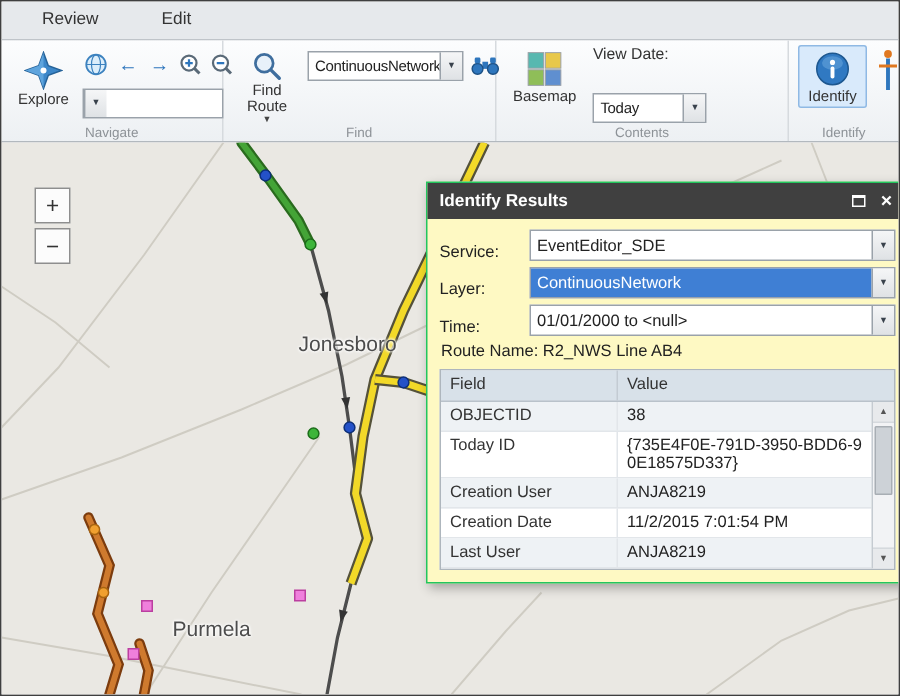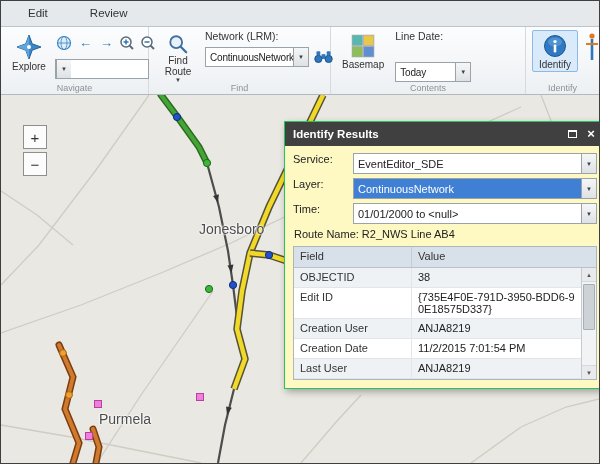--- a/index.html
+++ b/index.html
@@ -48,21 +48,21 @@
   .zoombtn{width:24px;height:24px;background:#fcfcfc;border:1px solid #8e8e8e;font-size:15px;color:#333;display:flex;align-items:center;justify-content:center}
 
   
   .panel{position:absolute;left:283px;top:26px;width:322px;height:268px;background:#fef9c3;border:1px solid #22c55e;box-shadow:2px 3px 7px rgba(0,0,0,.3)}
   .ptitle{display:flex;align-items:center;height:24px;background:var(--panel_title_bg,#404040);color:#fff;font-size:11.5px;font-weight:bold;padding:0 6px 0 8px}
   .ptitle .spacer{flex:1}
   .winbtn{width:16px;height:16px;display:flex;align-items:center;justify-content:center;margin-left:3px}
   .maxbox{width:9px;height:8px;border:1px solid #fff;border-top-width:2px}
   .closex{color:#fff;font-size:13px;font-weight:bold;line-height:12px}
   .pbody{padding:7px 8px 4px}
-  .prow{display:flex;align-items:flex-start;margin-bottom:4px}
+  .prow{display:flex;align-items:flex-end;margin-bottom:4px}
   .plabel{width:60px;font-size:11px;color:#222}
   .pcombo{flex:1;height:21px;font-size:11px}
   .pcombo .combo-text{letter-spacing:0}
   .pcombo.selected .combo-text{background:var(--selection_blue,#3f7fd4);color:#fff}
   .routename{font-size:11px;color:#222;margin:3px 0 6px 1px}
   .rtable{height:134px;border:1px solid #aeb6bd;background:#fff;display:flex;flex-direction:column;font-size:11px}
   .thead{display:flex;height:21px;background:var(--table_header_bg,#d8e1e9);border-bottom:1px solid #b9c2ca;color:#333;flex:none}
   .th-f{width:118px;padding:3px 6px;border-right:1px solid #c3cbd3}
   .th-v{flex:1;padding:3px 6px}
   .tbodywrap{flex:1;display:flex;overflow:hidden}
@@ -76,22 +76,22 @@
   .scrollarrow.up{border-bottom:1px solid #d5d9dd}
   .scrollarrow.down{border-top:1px solid #d5d9dd;margin-top:auto}
   .scrollthumb{height:46px;margin:2px 1px;background:#cdd2d7;border:1px solid #a8aeb4;border-radius:1px}
 </style>
 </head>
 <body>
 
 <div class="window">
 
   <div class="tabbar">
+    <div class="tab">Review</div>
     <div class="tab">Edit</div>
-    <div class="tab">Review</div>
   </div>
 
   <div class="ribbon">
 
     <div class="rgroup" style="width:148px">
       <div style="display:flex">
         <div class="bigbtn">
           <svg width="26" height="26" viewBox="0 0 26 26">
             <polygon points="13,1 16.2,9.8 25,13 16.2,16.2 13,25 9.8,16.2 1,13 9.8,9.8" fill="#3d87c9" stroke="#266399" stroke-width="1"></polygon>
             <polygon points="13,1 13,25 9.8,16.2 1,13 9.8,9.8" fill="#5ea4dd"></polygon>
@@ -142,21 +142,20 @@
       <div style="display:flex">
         <div class="bigbtn" style="width:46px">
           <svg width="20" height="20" viewBox="0 0 22 22">
             <circle cx="9" cy="9" r="6.5" fill="#e8f1fa" stroke="#3f6e9e" stroke-width="2"></circle>
             <line x1="14" y1="14" x2="20" y2="20" stroke="#3f6e9e" stroke-width="2.5" stroke-linecap="round"></line>
           </svg>
           <span class="btnlabel" style="width:36px">Find Route</span>
           <span class="tinyarrow">▼</span>
         </div>
         <div style="margin-left:4px">
-          <div class="fieldlabel">Network (LRM):</div>
           <div style="display:flex;align-items:center;margin-top:4px">
             <div class="combo" style="width:104px">
               <span class="combo-text">ContinuousNetwork</span>
               <span class="combo-arrow">▼</span>
             </div>
             <div class="sbtn" style="margin-left:3px;width:22px">
               <svg width="19" height="14" viewBox="0 0 20 14">
                 <rect x="8" y="4" width="4" height="5" fill="#2e76bd"></rect>
                 <circle cx="4.6" cy="9" r="3.8" fill="#2e76bd" stroke="#1d5185" stroke-width="1"></circle>
                 <circle cx="15.4" cy="9" r="3.8" fill="#2e76bd" stroke="#1d5185" stroke-width="1"></circle>
@@ -175,21 +174,21 @@
         <div class="bigbtn">
           <svg width="24" height="24" viewBox="0 0 22 22">
             <rect x="1" y="1" width="9.5" height="9.5" fill="#58b8b0" stroke="#9aa0a6" stroke-width="0.6"></rect>
             <rect x="11.5" y="1" width="9.5" height="9.5" fill="#e8c84a" stroke="#9aa0a6" stroke-width="0.6"></rect>
             <rect x="1" y="11.5" width="9.5" height="9.5" fill="#8fbe58" stroke="#9aa0a6" stroke-width="0.6"></rect>
             <rect x="11.5" y="11.5" width="9.5" height="9.5" fill="#5f8fd0" stroke="#9aa0a6" stroke-width="0.6"></rect>
           </svg>
           <span class="btnlabel">Basemap</span>
         </div>
         <div style="margin-left:6px">
-          <div class="fieldlabel">Line Date:</div>
+          <div class="fieldlabel">View Date:</div>
           <div class="combo" style="width:76px;margin-top:19px">
             <span class="combo-text">Today</span>
             <span class="combo-arrow">▼</span>
           </div>
         </div>
       </div>
       <div class="grouplabel">Contents</div>
     </div>
 
     <div class="rgroup" style="flex:1;border-right:none">
@@ -252,21 +251,21 @@
       <circle class="pt-green" cx="206" cy="68" r="3.6"></circle>
       <circle class="pt-green" cx="208" cy="194" r="3.6"></circle>
       <circle class="pt-orange" cx="62" cy="258" r="3.4"></circle>
       <circle class="pt-orange" cx="68" cy="300" r="3.4"></circle>
       <rect class="pt-pink" x="195.5" y="298.5" width="7" height="7"></rect>
       <rect class="pt-pink" x="93.5" y="305.5" width="7" height="7"></rect>
       <rect class="pt-pink" x="84.5" y="337.5" width="7" height="7"></rect>
     </svg>
 
     <div class="placelabel" style="left:198px;top:126px">Jonesboro</div>
-    <div class="placelabel" style="left:98px;top:316px">Purmela</div>
+    <div class="placelabel" style="left:114px;top:316px">Purmela</div>
 
     <div class="zoomctl">
       <div class="zoombtn">+</div>
       <div class="zoombtn">−</div>
     </div>
 
     <div class="panel">
       <div class="ptitle">
         <span>Identify Results</span>
         <span class="spacer"></span>
@@ -306,21 +305,21 @@
             <div class="th-f">Field</div>
             <div class="th-v">Value</div>
           </div>
           <div class="tbodywrap">
             <div class="trows">
               <div class="trow">
                 <div class="td-f">OBJECTID</div>
                 <div class="td-v">38</div>
               </div>
               <div class="trow">
-                <div class="td-f">Edit ID</div>
+                <div class="td-f">Today ID</div>
                 <div class="td-v">{735E4F0E-791D-3950-BDD6-90E18575D337}</div>
               </div>
               <div class="trow">
                 <div class="td-f">Creation User</div>
                 <div class="td-v">ANJA8219</div>
               </div>
               <div class="trow">
                 <div class="td-f">Creation Date</div>
                 <div class="td-v">11/2/2015 7:01:54 PM</div>
               </div>

